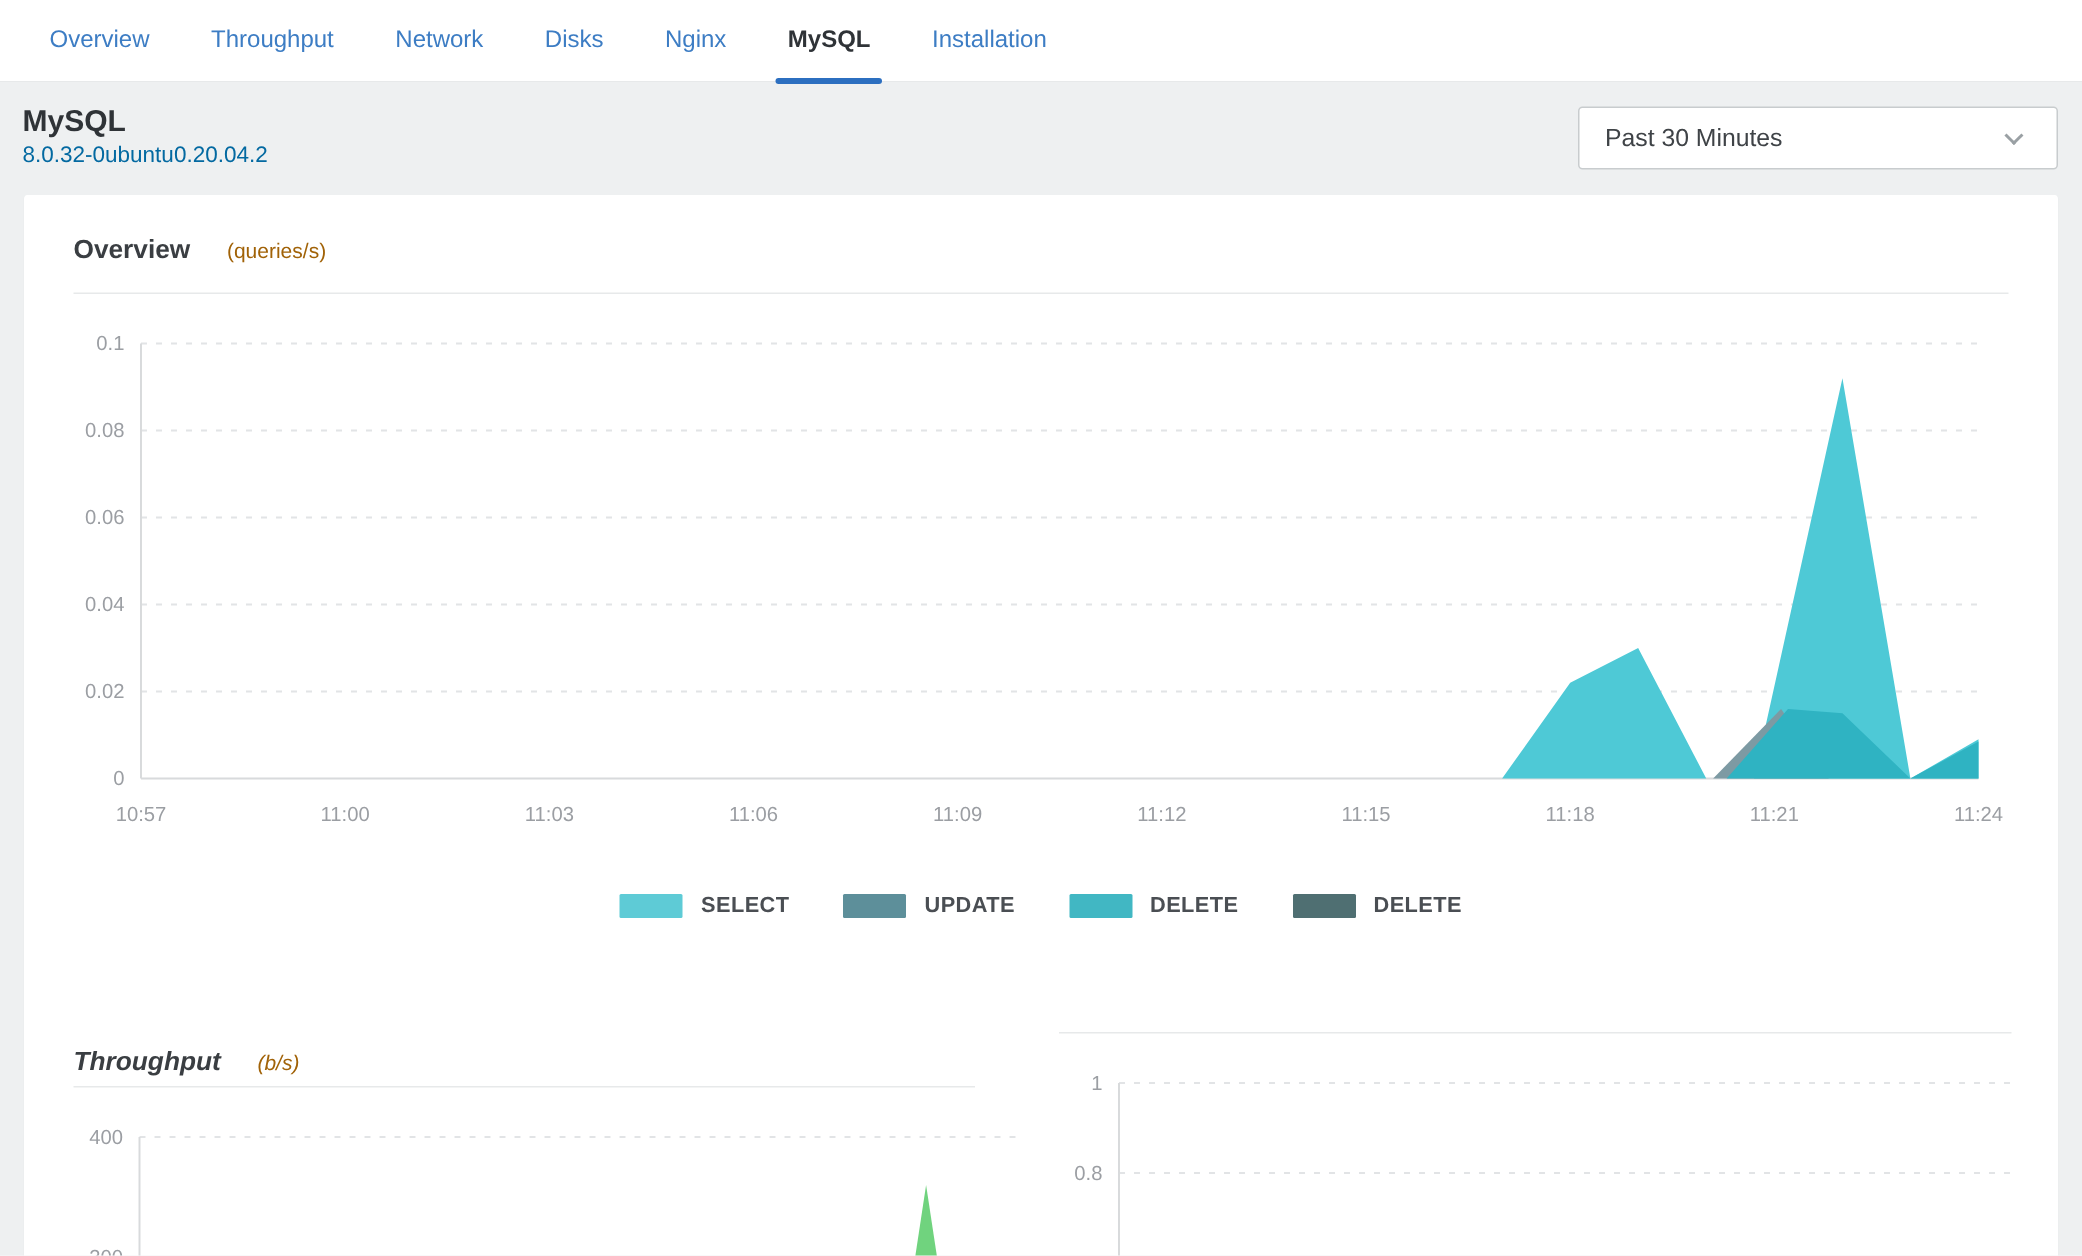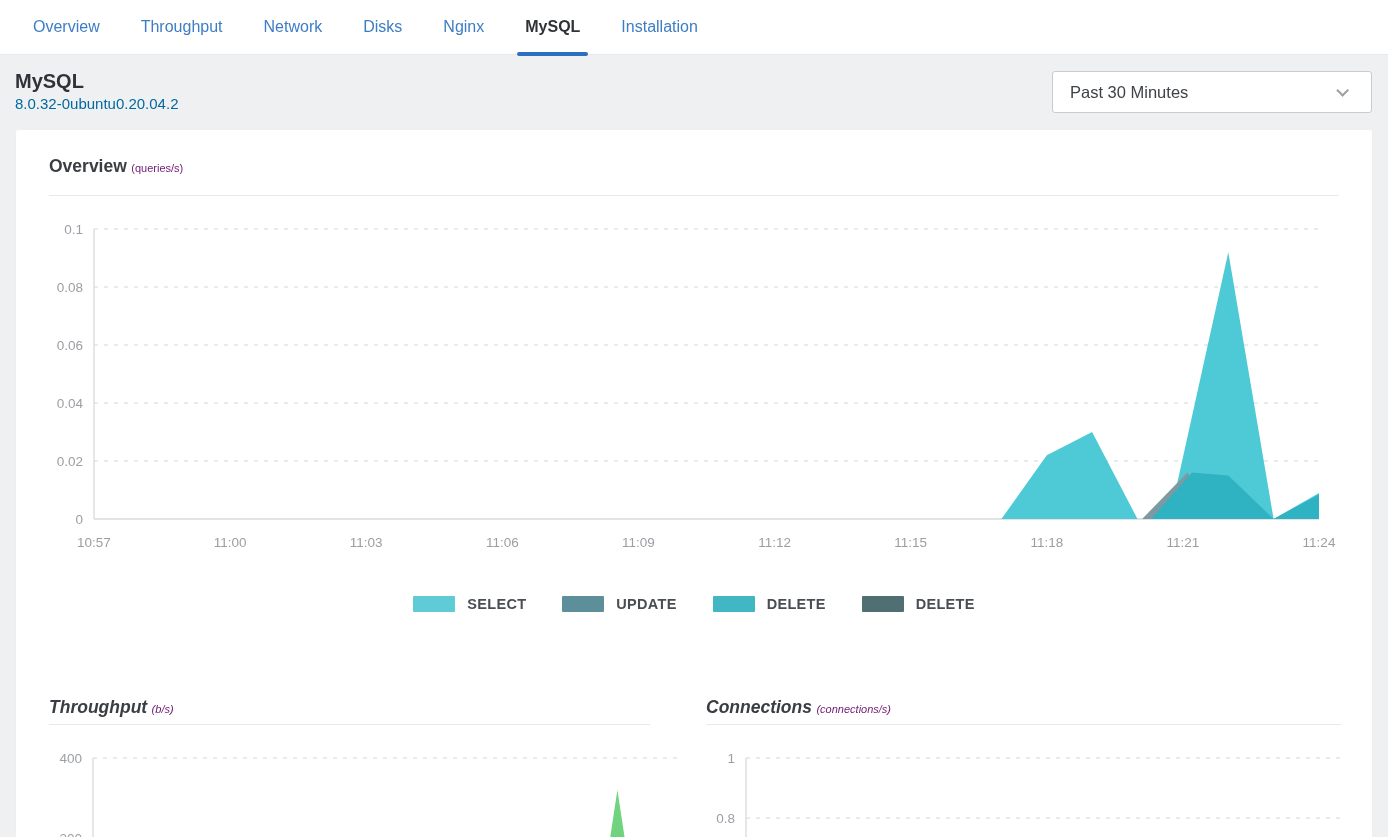--- a/index.html
+++ b/index.html
@@ -25,21 +25,21 @@
             padding:0 26px 0 17px; margin-top:3px; cursor:pointer; }
   .select-label { font-size:16.5px; color:#3f4347; }
   .chevron { width:9px; height:9px; border-right:2px solid #9aa0a4; border-bottom:2px solid #9aa0a4;
              transform:rotate(45deg) translateY(-3px); }
 
   
   .card { background:#ffffff; margin:0 15px; border-radius:3px; min-height:1200px;
           border:1px solid #eceeef; border-top:none; }
   .panel-head { padding:26px 33px 0 33px; }
   .panel-title { font-size:17.5px; font-weight:700; color:#3a3e42; display:inline; }
-  .panel-unit { font-size:11px; font-weight:400; color:#701a75; display:inline; }
+  .panel-unit { font-size:14px; font-weight:400; color:#a16207; display:inline;margin-left:20px; }
   .divider { border:none; border-top:1px solid #e7e9ea; margin:18px 33px 0 33px; }
 
   svg.chart { display:block; margin-top:18px; }
   svg.chart text { font-family:"Liberation Sans", sans-serif; }
 
   
   .legend { display:flex; justify-content:center; align-items:center; gap:36px; margin-top:10px; height:20px; }
   .legend-item { display:flex; align-items:flex-end; gap:12px;margin-top:44px; }
   .legend-swatch { width:42px; height:16px; border-radius:1px; }
   .legend-label { font-size:14.5px; font-weight:600; color:#4a4e53; letter-spacing:.3px; }
@@ -146,24 +146,20 @@
           <line x1="77" y1="101" x2="667" y2="101" stroke="#e2e4e6" stroke-width="1.3" stroke-dasharray="4 6"></line>
           <text x="66" y="105.5" text-anchor="end" font-size="13.5" fill="#9b9ea3">300</text>
           <line x1="77" y1="21" x2="667" y2="21" stroke="#e2e4e6" stroke-width="1.3" stroke-dasharray="4 6"></line>
           <text x="66" y="25.5" text-anchor="end" font-size="13.5" fill="#9b9ea3">400</text>
           <line x1="77" y1="21" x2="77" y2="341" stroke="#d8dadc" stroke-width="1.3"></line>
           <polygon points="557.7,341.0 557.7,341.0 601.4,53.0 645.1,341.0 645.1,341.0" fill="#70d37e"></polygon>
         </svg>
     </section>
 
     <section class="bpanel right">
-      <div class="panel-head">
-        <h2 class="panel-title">Connections</h2>
-        <span class="panel-unit">(connections/s)</span>
-      </div>
       <hr class="divider">
       <svg class="chart" width="691" height="360" viewBox="0 0 691 360">
           <line x1="63" y1="80.99999999999999" x2="658" y2="80.99999999999999" stroke="#e2e4e6" stroke-width="1.3" stroke-dasharray="4 6"></line>
           <text x="52" y="85.49999999999999" text-anchor="end" font-size="13.5" fill="#9b9ea3">0.8</text>
           <line x1="63" y1="21" x2="658" y2="21" stroke="#e2e4e6" stroke-width="1.3" stroke-dasharray="4 6"></line>
           <text x="52" y="25.5" text-anchor="end" font-size="13.5" fill="#9b9ea3">1</text>
           <line x1="63" y1="21" x2="63" y2="321" stroke="#d8dadc" stroke-width="1.3"></line>
         </svg>
     </section>
   </div>

